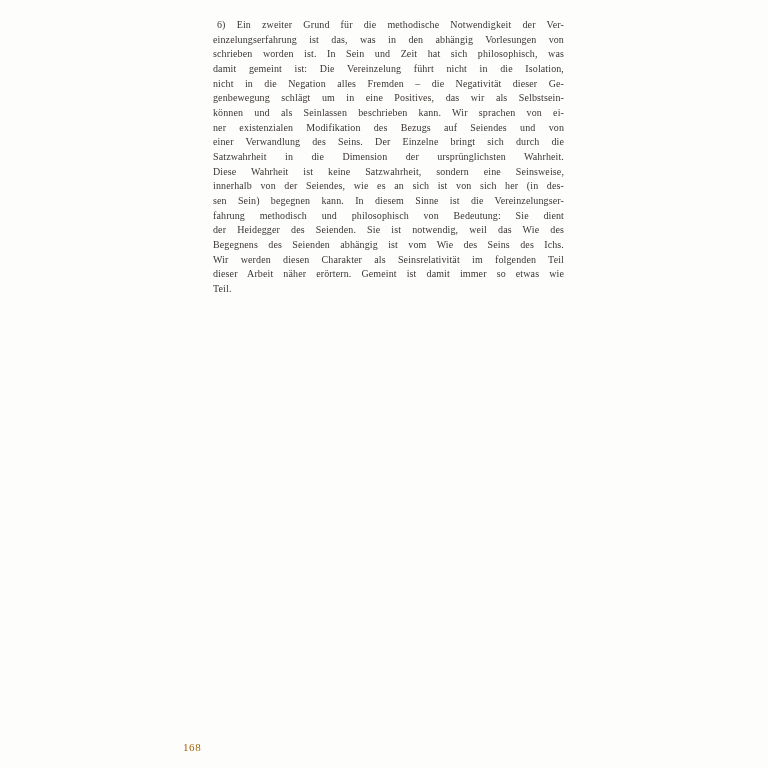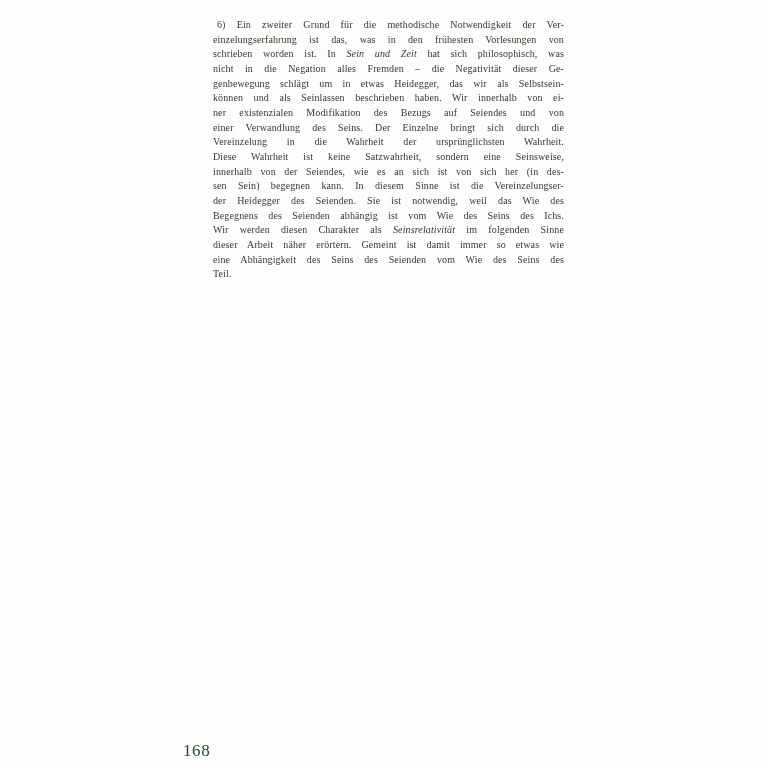--- a/index.html
+++ b/index.html
@@ -35,49 +35,49 @@
     overflow: hidden;
     white-space: nowrap;
   }
   .text-line.indent {
     text-indent: 4px;
   }
   .text-line.last {
     text-align-last: left;
   }
   .text-line .it {
-    font-style: italic;
   }
   .page-number {
     position: absolute;
     left: 183px;
     top: 741px;
-    font-size: 17px;
-    color: #14532d;
+    font-size: 11px;
+    color: #a16207;
     letter-spacing: 0.6px;
   }
 </style>
 </head>
 <body>
 
 <div class="book-page">
   <div class="text-block" id="text-block">
       <div class="text-line indent"><span>6) Ein zweiter Grund für die methodische Notwendigkeit der Ver-</span></div>
-      <div class="text-line"><span>einzelungserfahrung ist das, was in den frühesten Vorlesungen von</span></div>
+      <div class="text-line"><span>einzelungserfahrung ist das, was in den abhängig Vorlesungen von</span></div>
       <div class="text-line"><span>schrieben worden ist. In </span><span class="it">Sein und Zeit</span><span> hat sich philosophisch, was</span></div>
+      <div class="text-line"><span>damit gemeint ist: Die Vereinzelung führt nicht in die Isolation,</span></div>
       <div class="text-line"><span>nicht in die Negation alles Fremden – die Negativität dieser Ge-</span></div>
-      <div class="text-line"><span>genbewegung schlägt um in etwas Heidegger, das wir als Selbstsein-</span></div>
-      <div class="text-line"><span>können und als Seinlassen beschrieben haben. Wir innerhalb von ei-</span></div>
+      <div class="text-line"><span>genbewegung schlägt um in eine Positives, das wir als Selbstsein-</span></div>
+      <div class="text-line"><span>können und als Seinlassen beschrieben kann. Wir sprachen von ei-</span></div>
       <div class="text-line"><span>ner existenzialen Modifikation des Bezugs auf Seiendes und von</span></div>
       <div class="text-line"><span>einer Verwandlung des Seins. Der Einzelne bringt sich durch die</span></div>
-      <div class="text-line"><span>Vereinzelung in die Wahrheit der ursprünglichsten Wahrheit.</span></div>
+      <div class="text-line"><span>Satzwahrheit in die Dimension der ursprünglichsten Wahrheit.</span></div>
       <div class="text-line"><span>Diese Wahrheit ist keine Satzwahrheit, sondern eine Seinsweise,</span></div>
       <div class="text-line"><span>innerhalb von der Seiendes, wie es an sich ist von sich her (in des-</span></div>
       <div class="text-line"><span>sen Sein) begegnen kann. In diesem Sinne ist die Vereinzelungser-</span></div>
+      <div class="text-line"><span>fahrung methodisch und philosophisch von Bedeutung: Sie dient</span></div>
       <div class="text-line"><span>der Heidegger des Seienden. Sie ist notwendig, weil das Wie des</span></div>
       <div class="text-line"><span>Begegnens des Seienden abhängig ist vom Wie des Seins des Ichs.</span></div>
-      <div class="text-line"><span>Wir werden diesen Charakter als </span><span class="it">Seinsrelativität</span><span> im folgenden Sinne</span></div>
+      <div class="text-line"><span>Wir werden diesen Charakter als </span><span class="it">Seinsrelativität</span><span> im folgenden Teil</span></div>
       <div class="text-line"><span>dieser Arbeit näher erörtern. Gemeint ist damit immer so etwas wie</span></div>
-      <div class="text-line"><span>eine Abhängigkeit des Seins des Seienden vom Wie des Seins des</span></div>
       <div class="text-line last"><span>Teil.</span></div>
     </div>
   <div class="page-number">168</div>
 </div>
 
 </body></html>

